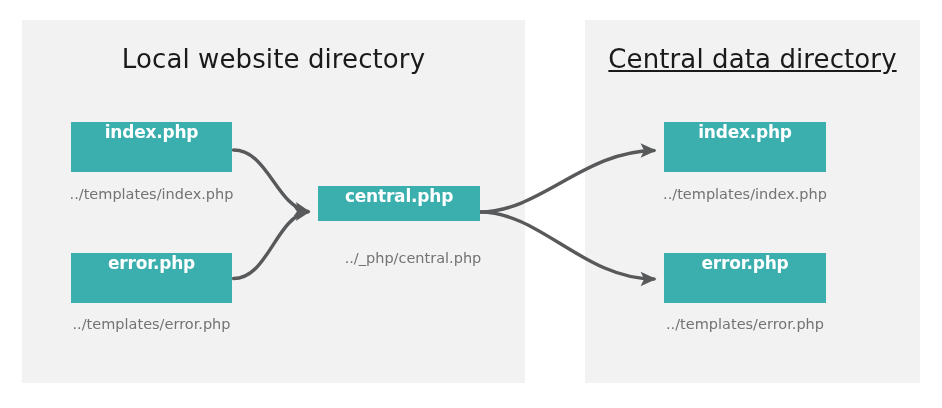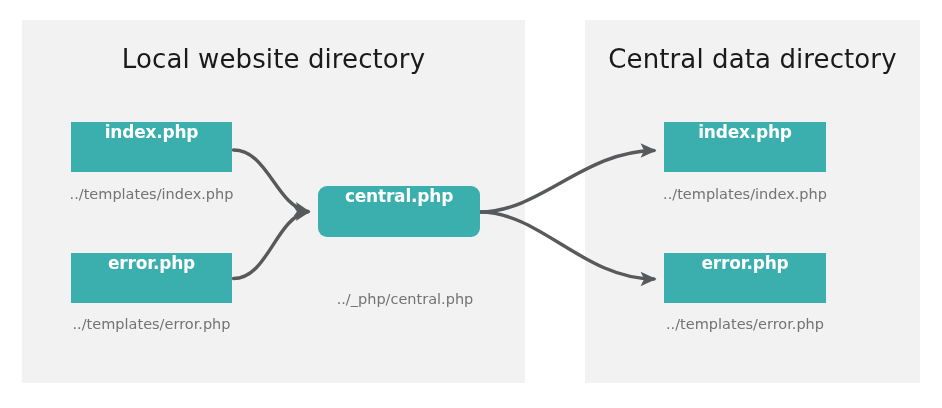--- a/index.html
+++ b/index.html
@@ -31,21 +31,21 @@
     top: 44px;
     text-align: center;
     font-family: "DejaVu Sans", sans-serif;
     font-size: 26px;
     font-weight: 400;
     color: #1a1a1a;
     letter-spacing: 0.1px;
     white-space: nowrap;
   }
   #title-left  { left: 22px;  width: 503px; }
-  #title-right { left: 585px; width: 335px; }
+  #title-right { left: 585px; width: 335px; text-decoration: underline; }
 
   .node {
     position: absolute;
     background: #3aafae;
     display: flex;
     align-items: flex-start;
     justify-content: center;
     box-sizing: border-box;
   }
   .node-label {
@@ -62,28 +62,28 @@
     font-family: "DejaVu Sans", sans-serif;
     font-size: 14.5px;
     font-weight: 400;
     color: #737373;
     white-space: nowrap;
   }
 
   
   #node-l-index   { left: 71px;  top: 122px; width: 161px; height: 50px; }
   #node-l-error   { left: 71px;  top: 253px; width: 161px; height: 50px; }
-  #node-central   { left: 318px; top: 186px; width: 162px; height: 51px; border-radius: 9px; }
+  #node-central   { left: 318px; top: 186px; width: 162px; height: 35px; }
   #node-r-index   { left: 664px; top: 122px; width: 162px; height: 50px; }
   #node-r-error   { left: 664px; top: 253px; width: 162px; height: 50px; }
 
   
   #cap-l-index  { left: 41px;  top: 186px; width: 221px; }
   #cap-l-error  { left: 41px;  top: 316px; width: 221px; }
-  #cap-central  { left: 295px; top: 250px; width: 220px; margin-top: 41px; }
+  #cap-central  { left: 303px; top: 250px; width: 220px; }
   #cap-r-index  { left: 635px; top: 186px; width: 220px; }
   #cap-r-error  { left: 635px; top: 316px; width: 220px; }
 
   #edges {
     position: absolute;
     left: 0; top: 0;
     width: 942px;
     height: 408px;
     pointer-events: none;
   }

